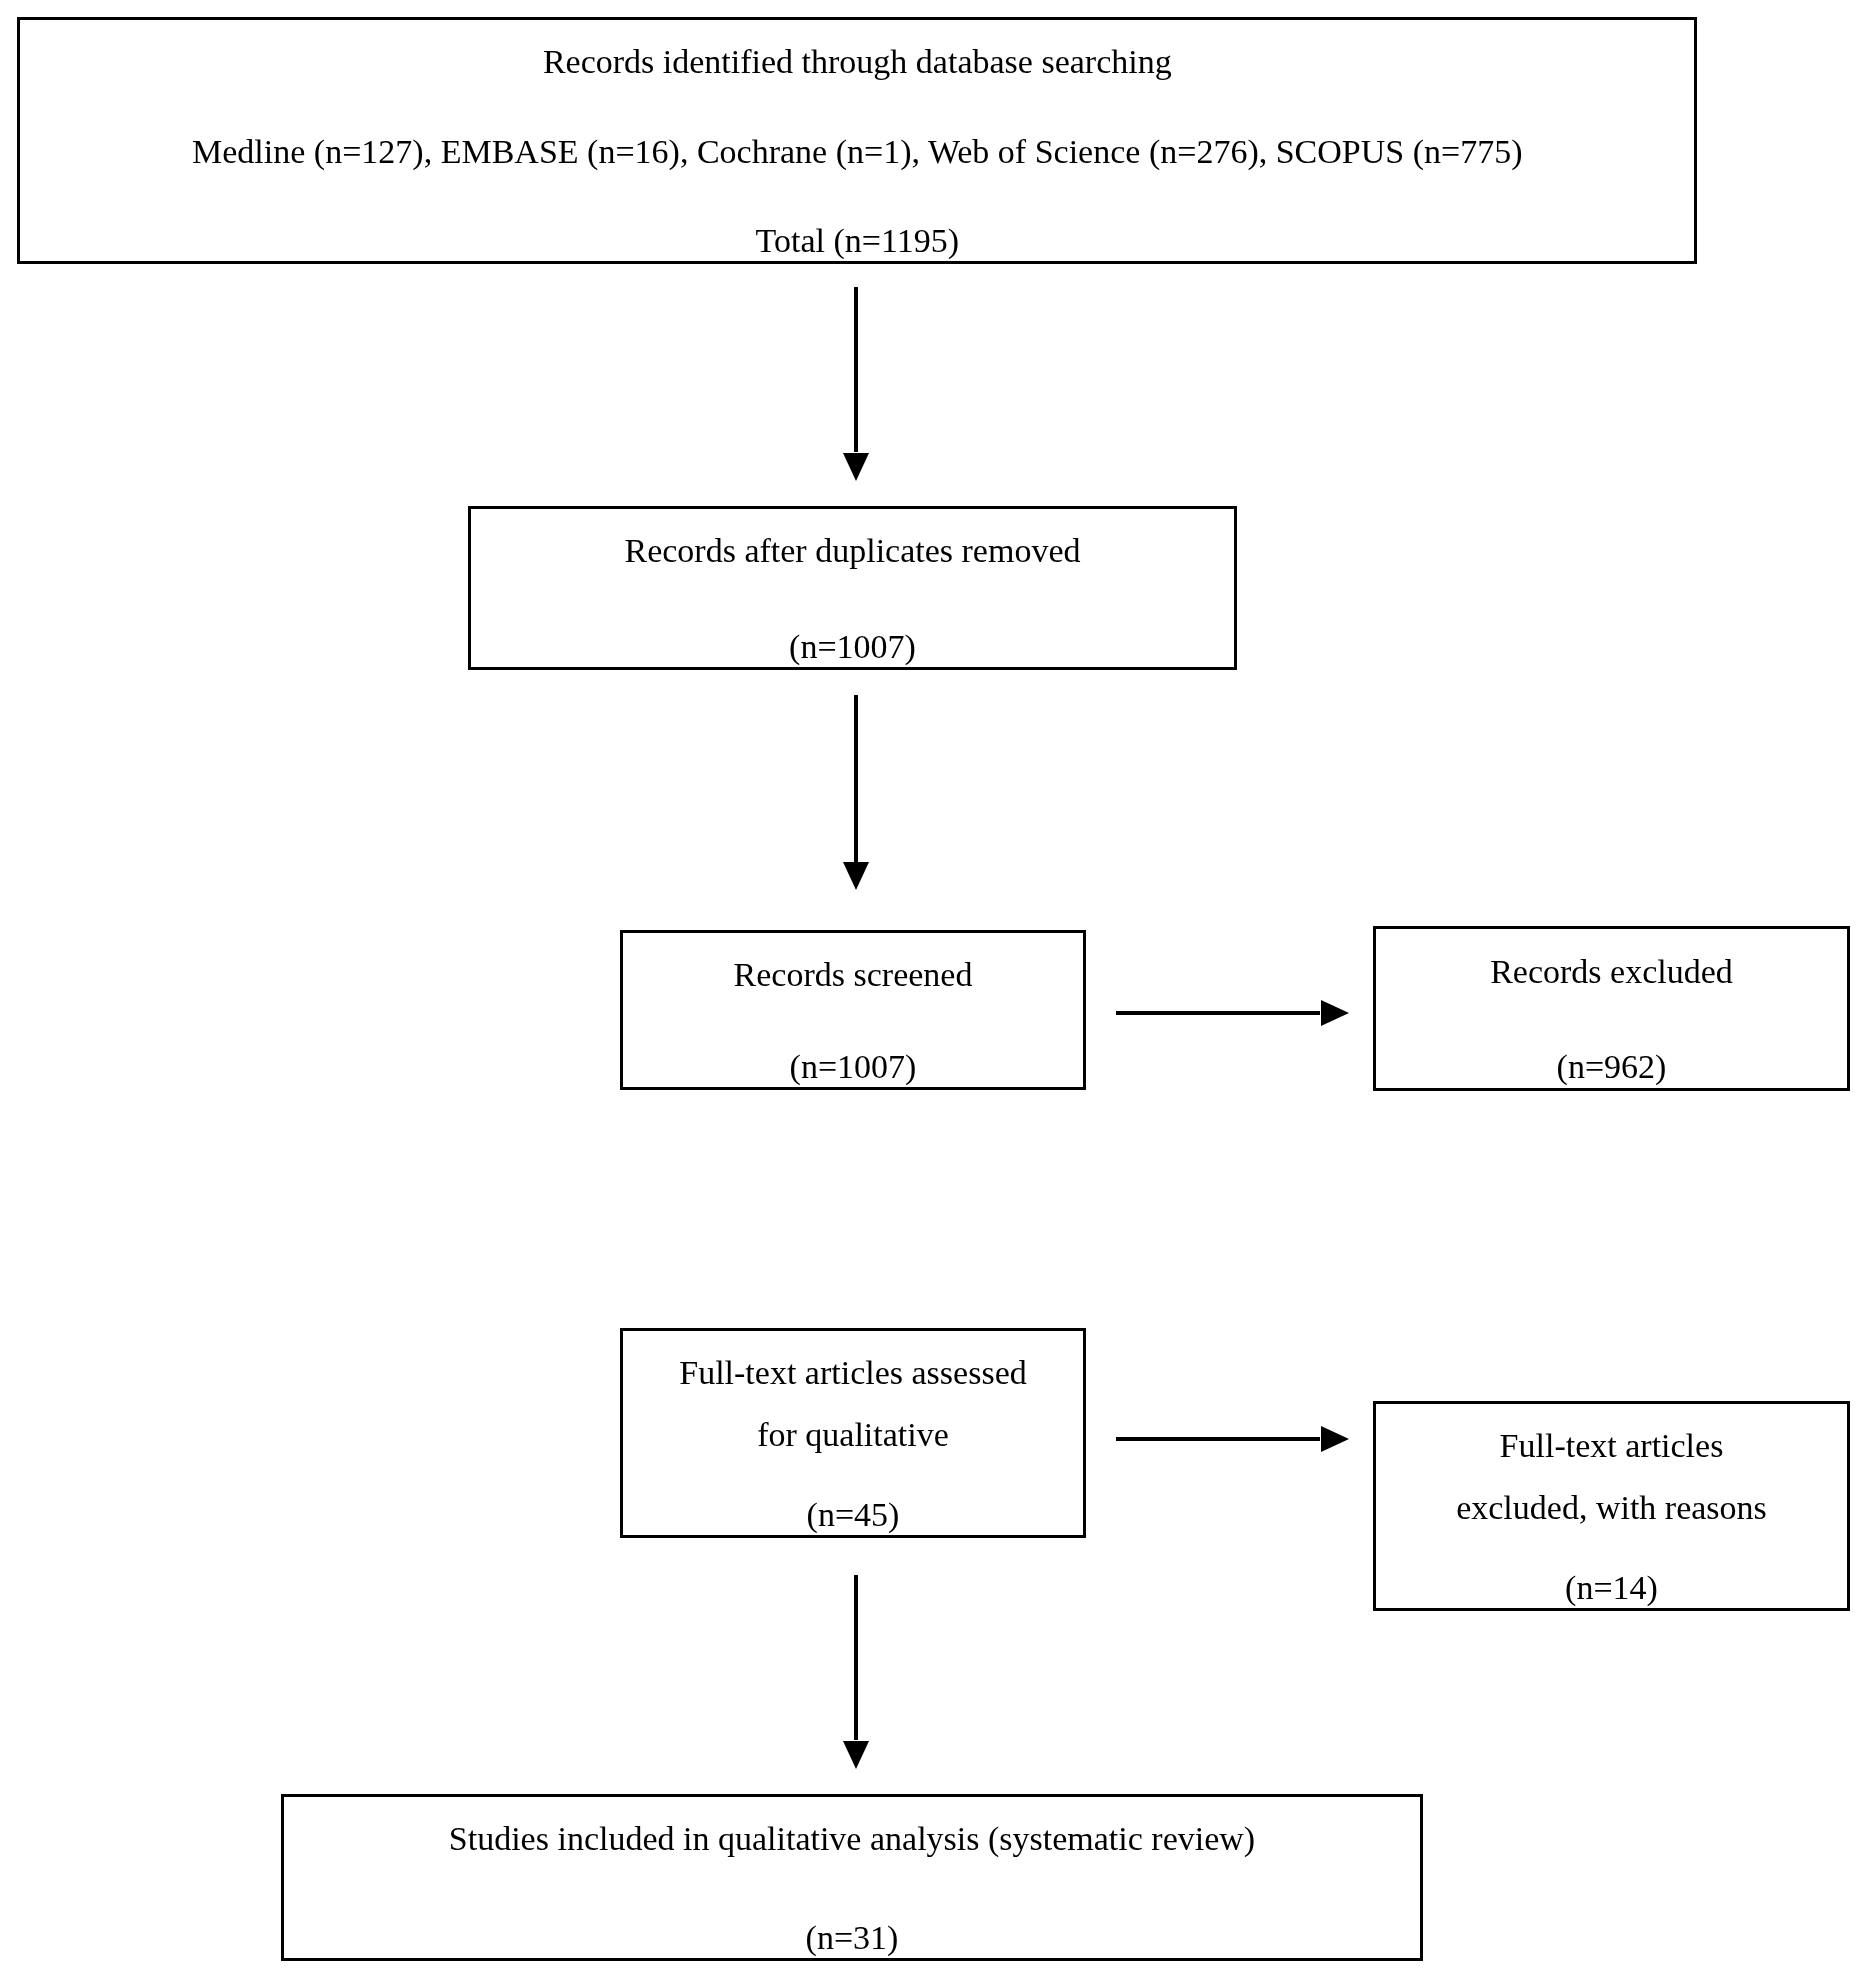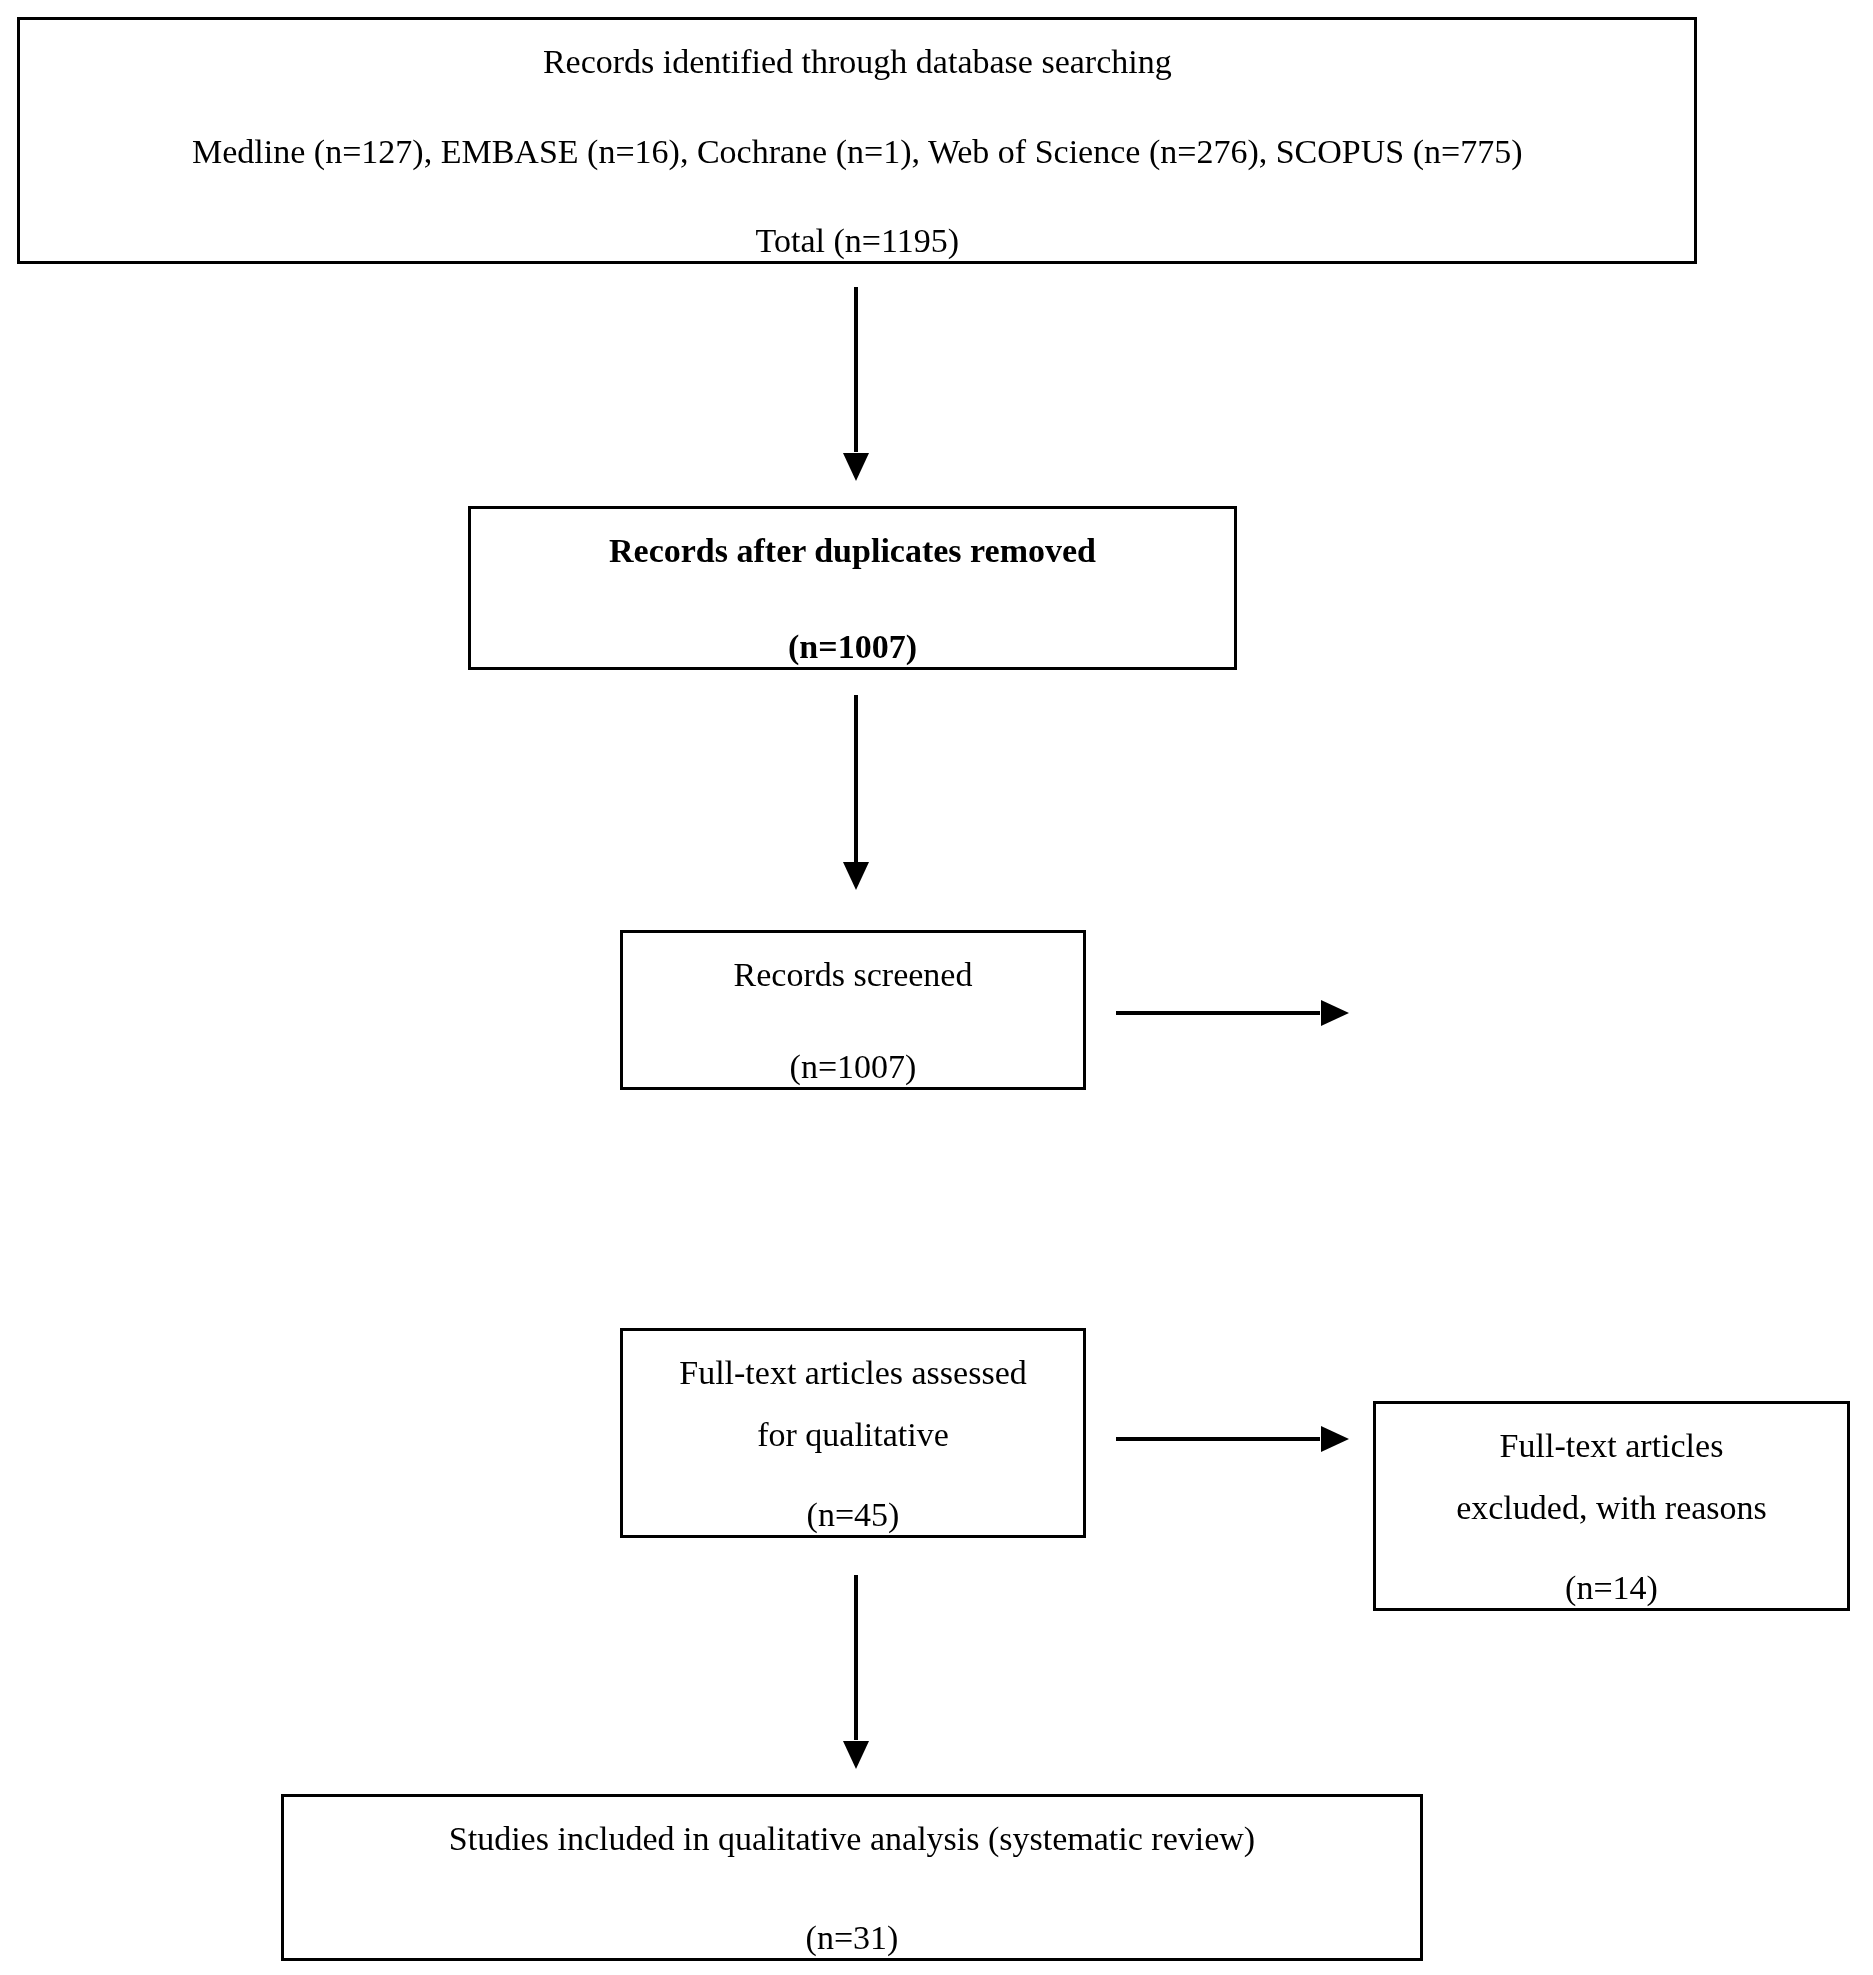--- a/index.html
+++ b/index.html
@@ -36,21 +36,21 @@
     margin-top: 21px;
   }
   .gap-lg { height: 38px; }
   .gap-md { height: 33px; }
 
   
   #box-identified {
     left: 17.3px; top: 17.3px; width: 1680px; height: 247px;
   }
   #box-duplicates {
-    left: 468px; top: 506px; width: 769px; height: 164px; font-weight: bold;
+    left: 468px; top: 506px; width: 769px; height: 164px;
   }
   #box-screened {
     left: 620px; top: 930px; width: 466px; height: 160px;
   }
   #box-records-excluded {
     left: 1373px; top: 926px; width: 477px; height: 165px;
   }
   #box-fulltext {
     left: 620px; top: 1328px; width: 466px; height: 210px; text-align: center;
   }
@@ -150,20 +150,25 @@
     <span class="line">Records screened</span>
     <span class="gap-md"></span>
     <span class="line">(n=1007)</span>
   </div>
 
   <div class="arrow-h" id="arrow-h-1">
     <span class="shaft"></span>
     <span class="head"></span>
   </div>
 
+  <div class="box" id="box-records-excluded">
+    <span class="line">Records excluded</span>
+    <span class="gap-md"></span>
+    <span class="line">(n=962)</span>
+  </div>
 
   <div class="box" id="box-fulltext">
     <span class="line">Full-text articles assessed</span>
     <span class="line">for qualitative</span>
     <span class="gap-md"></span>
     <span class="line">(n=45)</span>
   </div>
 
   <div class="arrow-h" id="arrow-h-2">
     <span class="shaft"></span>

